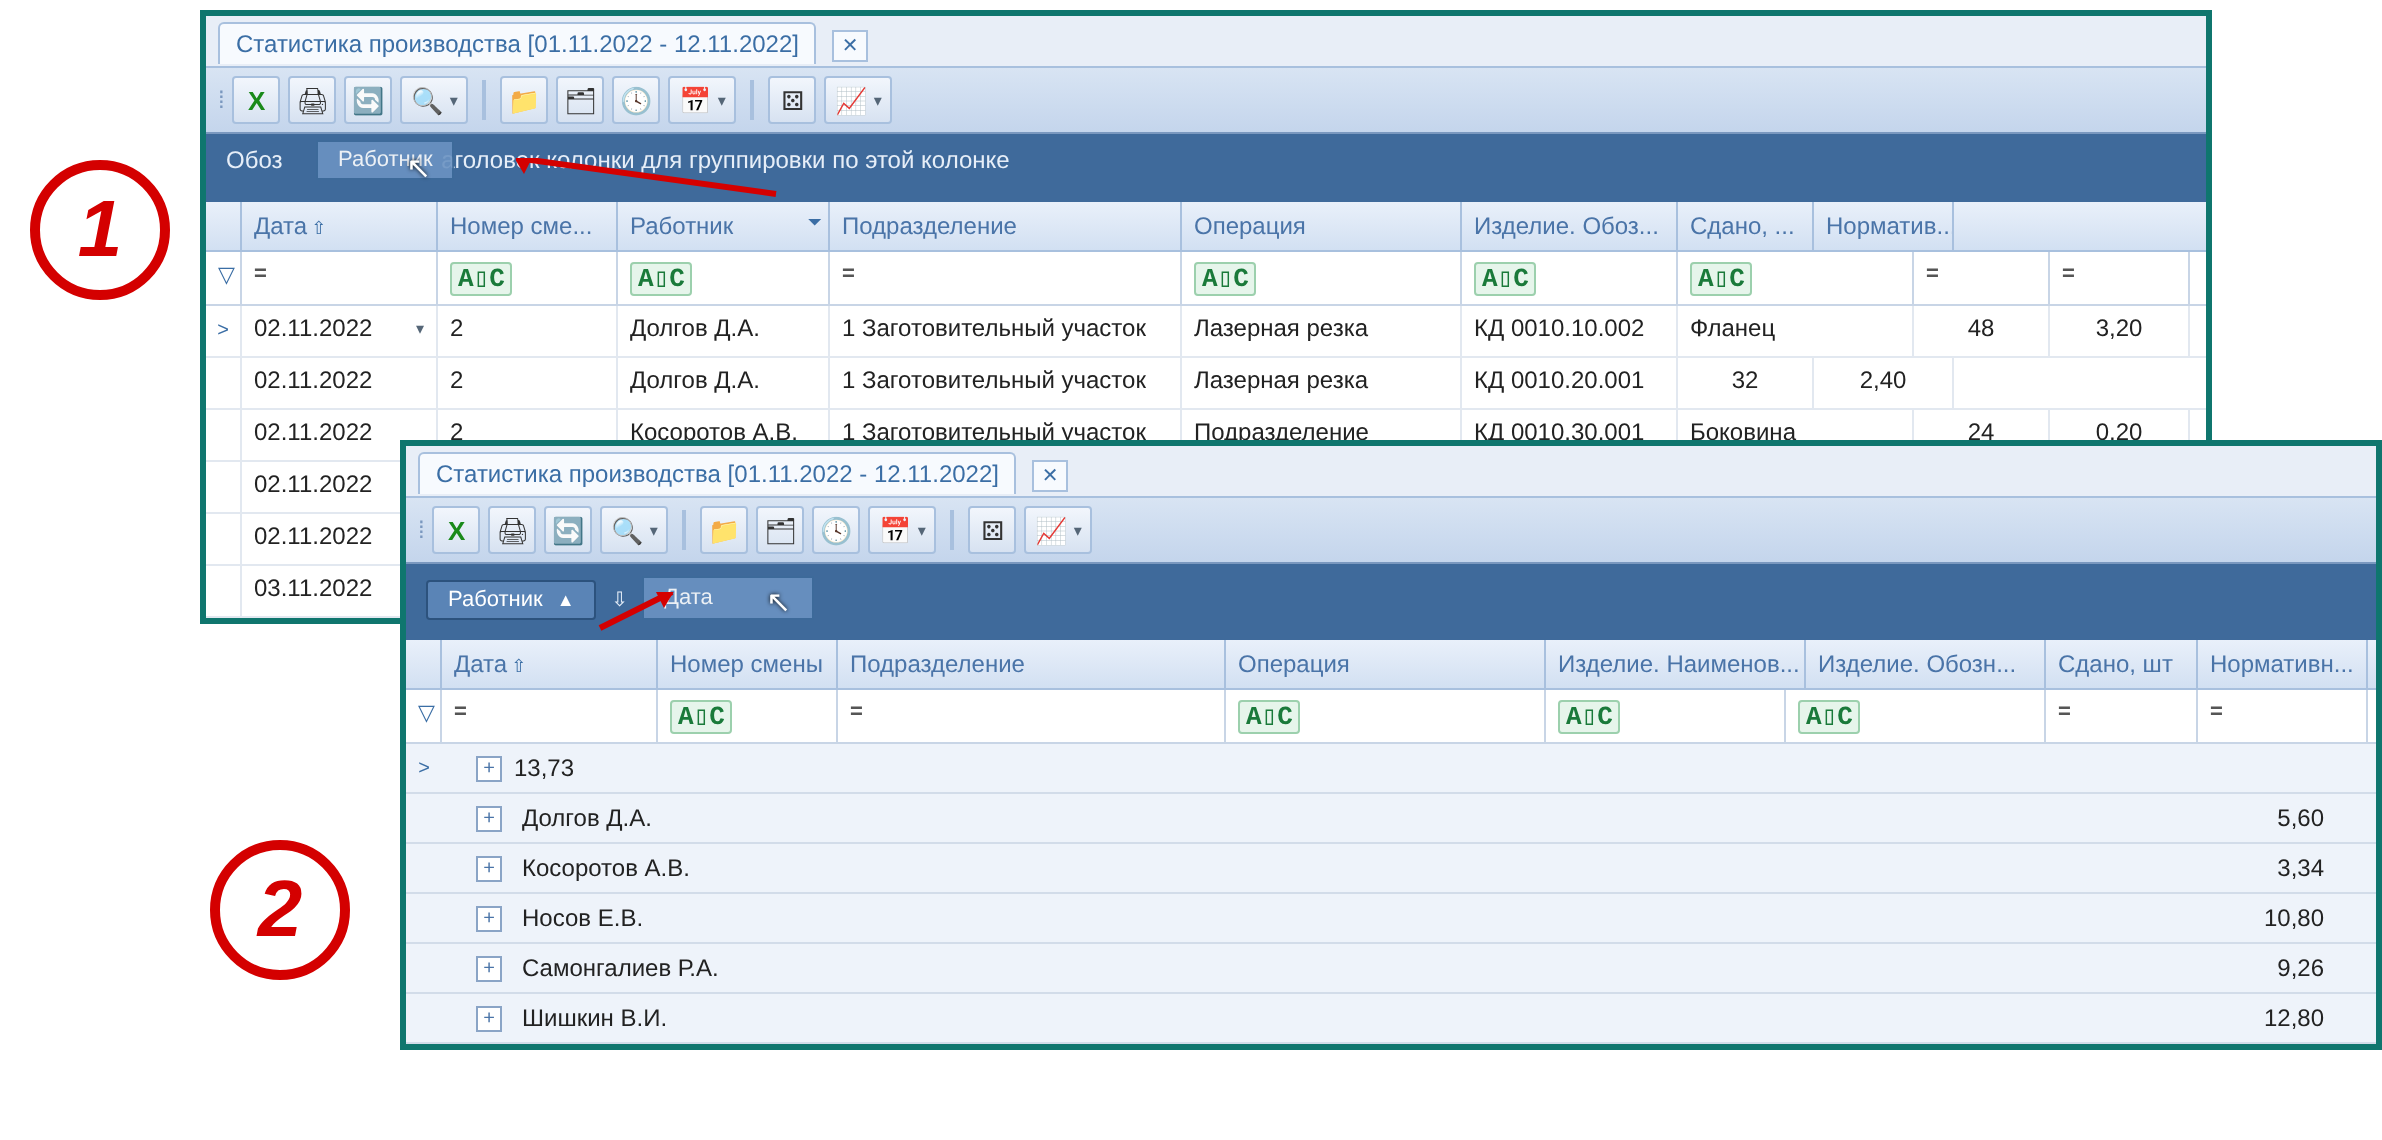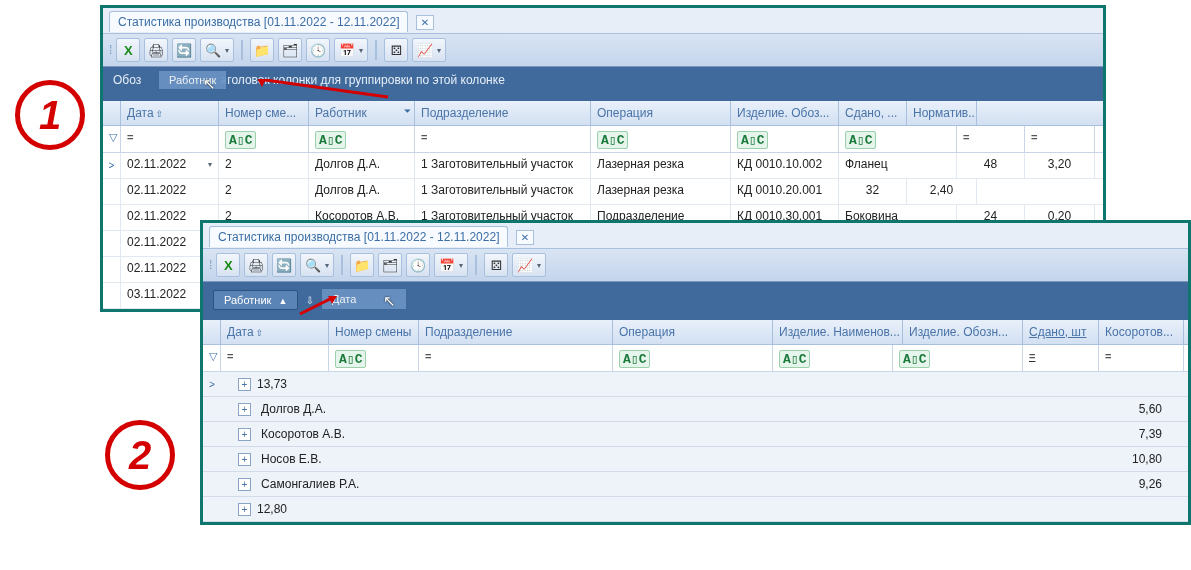--- a/index.html
+++ b/index.html
@@ -234,21 +234,21 @@
 .w1 .c-done { width: 68px; }
 .w1 .c-norm { width: 70px; }
 
 .w2 .c-ind { width: 18px; }
 .w2 .c-date { width: 108px; }
 .w2 .c-shift { width: 90px; }
 .w2 .c-dept { width: 194px; }
 .w2 .c-op { width: 160px; }
 .w2 .c-prodcode { width: 120px; }
 .w2 .c-prodname { width: 130px; }
-.w2 .c-done { width: 76px; text-decoration: underline; }
+.w2 .c-done { width: 76px; }
 .w2 .c-norm { width: 85px; }
 </style>
 </head>
 <body>
 
 <div class="circle-num" style="left:15px; top:80px;">
   <span>1</span>
 </div>
 
 <div class="window w1" style="left:100px; top:5px; width:1000px;">
@@ -459,21 +459,21 @@
   </div>
   <div class="grid-headers">
     <div class="gh c-ind"></div>
     <div class="gh c-date"><span>Дата</span><span class="updown">⇧</span></div>
     <div class="gh c-shift"><span>Номер смены</span></div>
     <div class="gh c-dept"><span>Подразделение</span></div>
     <div class="gh c-op"><span>Операция</span></div>
     <div class="gh c-prodname"><span>Изделие. Наименов...</span></div>
     <div class="gh c-prodcode"><span>Изделие. Обозн...</span></div>
     <div class="gh c-done"><span>Сдано, шт</span></div>
-    <div class="gh c-norm"><span>Косоротов...</span></div>
+    <div class="gh c-norm"><span>Нормативн...</span></div>
   </div>
   <div class="filter-row">
     <div class="fc c-ind"><span class="funnel-icon">▽</span></div>
     <div class="fc c-date"><span class="eq">=</span></div>
     <div class="fc c-shift"><span class="abc-badge">A▯C</span></div>
     <div class="fc c-dept"><span class="eq">=</span></div>
     <div class="fc c-op"><span class="abc-badge">A▯C</span></div>
     <div class="fc c-prodcode"><span class="abc-badge">A▯C</span></div>
     <div class="fc c-prodname"><span class="abc-badge">A▯C</span></div>
     <div class="fc c-done"><span class="eq">=</span></div>
@@ -494,21 +494,21 @@
         </div>
         <div class="gr-text">Долгов Д.А.</div>
         <div class="gr-val">5,60</div>
       </div>
       <div class="group-row">
         <div class="dc c-ind row-indicator" style="border:none;"></div>
         <div class="gr-indent">
           <span class="expand-box">+</span>
         </div>
         <div class="gr-text">Косоротов А.В.</div>
-        <div class="gr-val">7,39</div>
+        <div class="gr-val">3,34</div>
       </div>
       <div class="group-row">
         <div class="dc c-ind row-indicator" style="border:none;"></div>
         <div class="gr-indent">
           <span class="expand-box">+</span>
         </div>
         <div class="gr-text">Носов Е.В.</div>
         <div class="gr-val">10,80</div>
       </div>
       <div class="group-row">
@@ -517,16 +517,17 @@
           <span class="expand-box">+</span>
         </div>
         <div class="gr-text">Самонгалиев Р.А.</div>
         <div class="gr-val">9,26</div>
       </div>
       <div class="group-row">
         <div class="dc c-ind row-indicator" style="border:none;"></div>
         <div class="gr-indent">
           <span class="expand-box">+</span>
         </div>
+        <div class="gr-text">Шишкин В.И.</div>
         <div class="gr-val">12,80</div>
       </div>
     </div>
 </div>
 
 </body></html>

